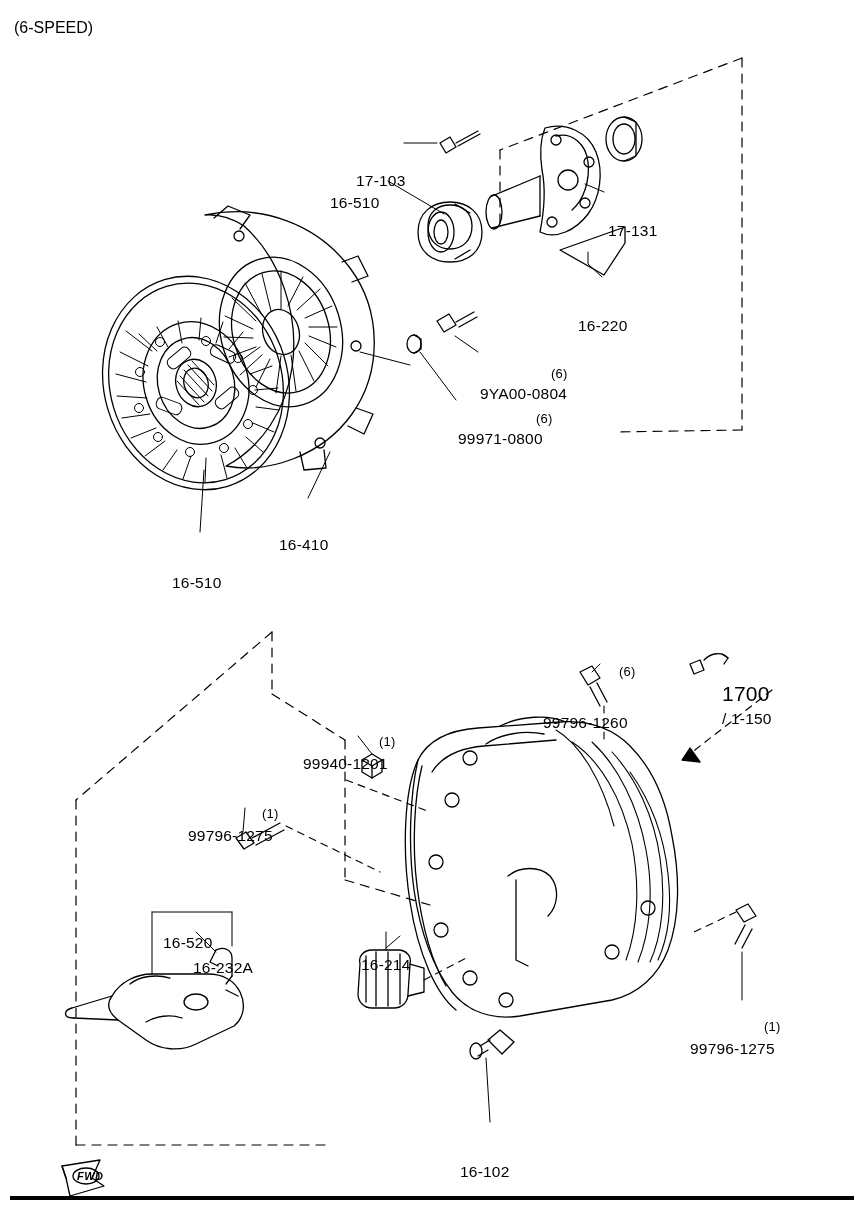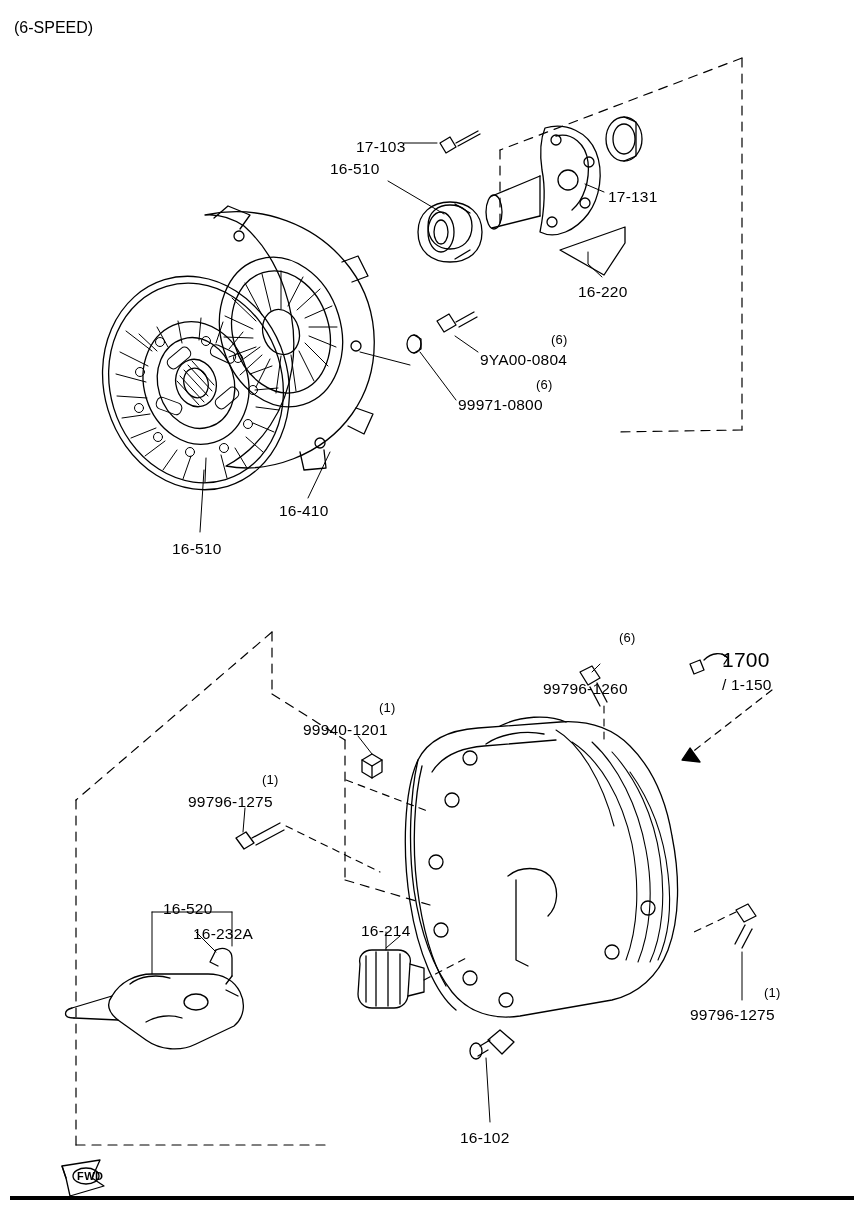--- a/index.html
+++ b/index.html
@@ -27,20 +27,21 @@
     height: 1214px;
     pointer-events: none;
   }
   .lbl {
     position: absolute;
     font-size: 15.5px;
     letter-spacing: 0.2px;
     white-space: nowrap;
     color: #000;
     line-height: 1.1;
+    margin-top: 34px;
   }
   .lbl.small {
     font-size: 13px;
   }
   .lbl.big {
     font-size: 21px;
     font-weight: 400;
   }
   .header-title {
     position: absolute;
@@ -54,20 +55,21 @@
     top: 1196px;
     width: 844px;
     height: 4px;
     background: #000;
   }
   .fwd-text {
     position: absolute;
     font-size: 11px;
     font-weight: bold;
     letter-spacing: 0.5px;
+    font-style: italic;
   }
 </style>
 </head>
 <body>
 
 <div id="diagram-root">
 
   <div class="header-title">(6-SPEED)</div>
 
   <svg class="art" viewBox="0 0 864 1214">

